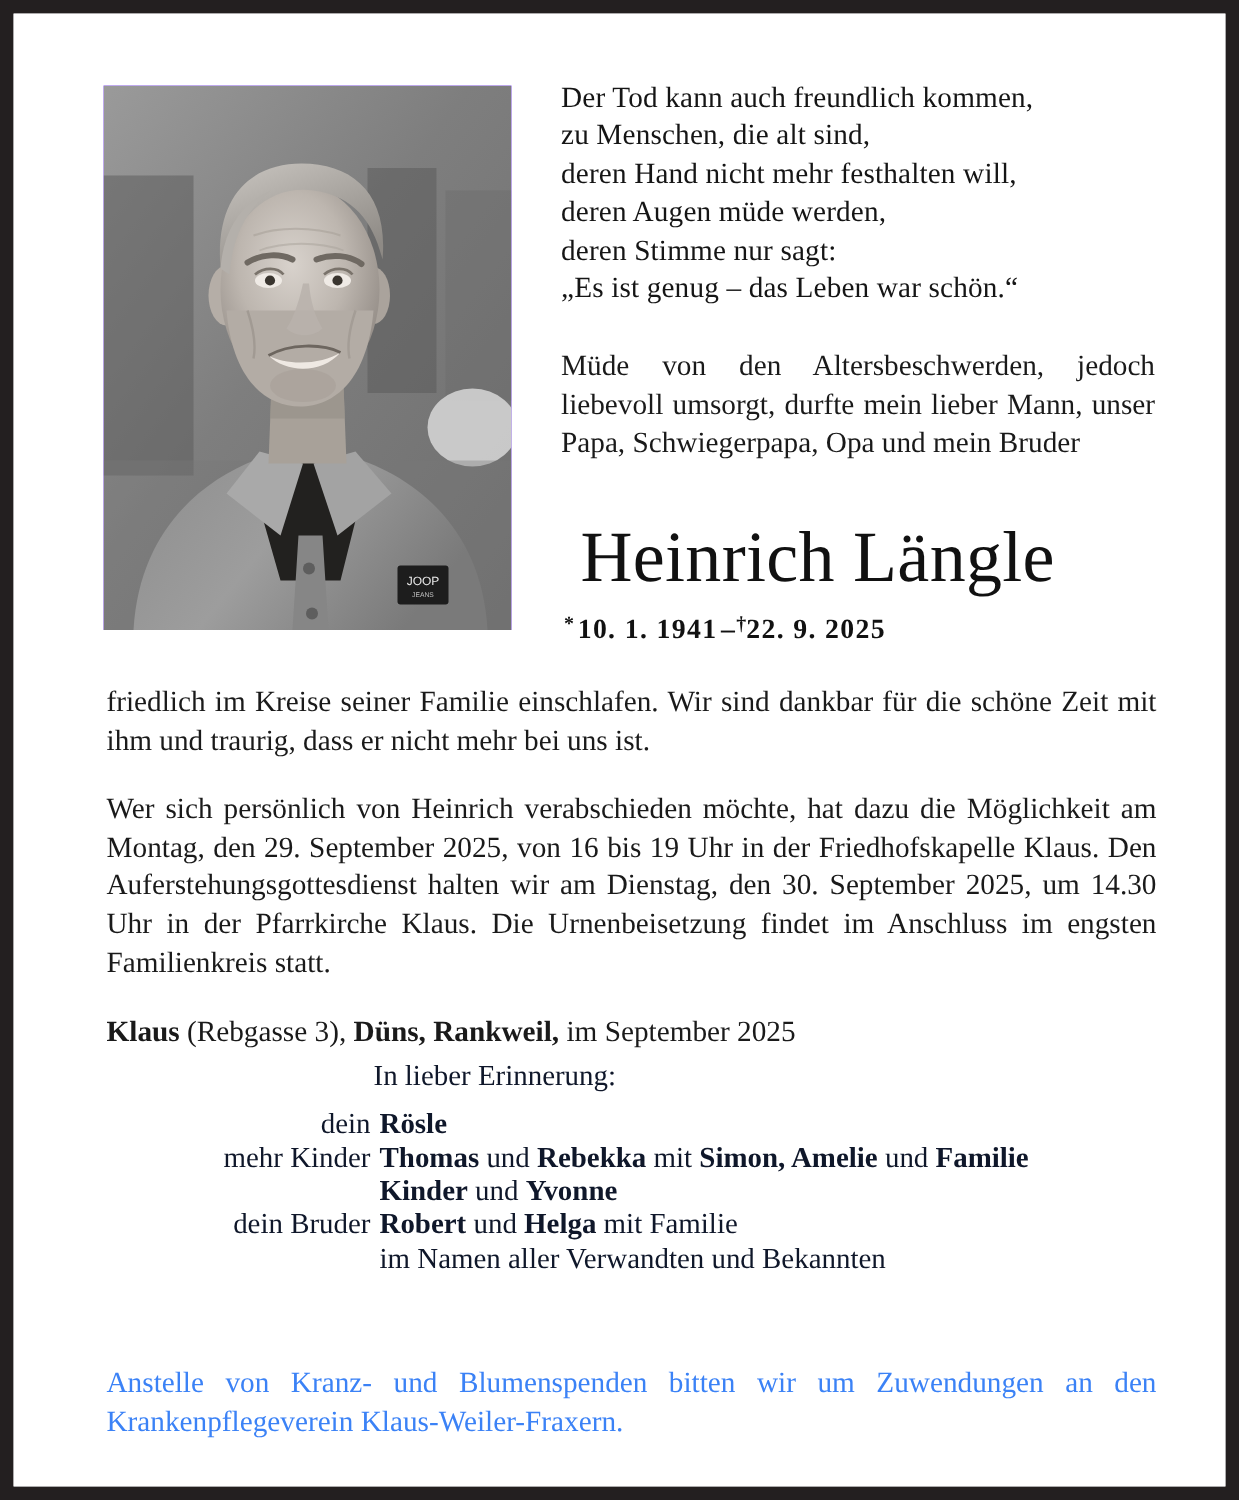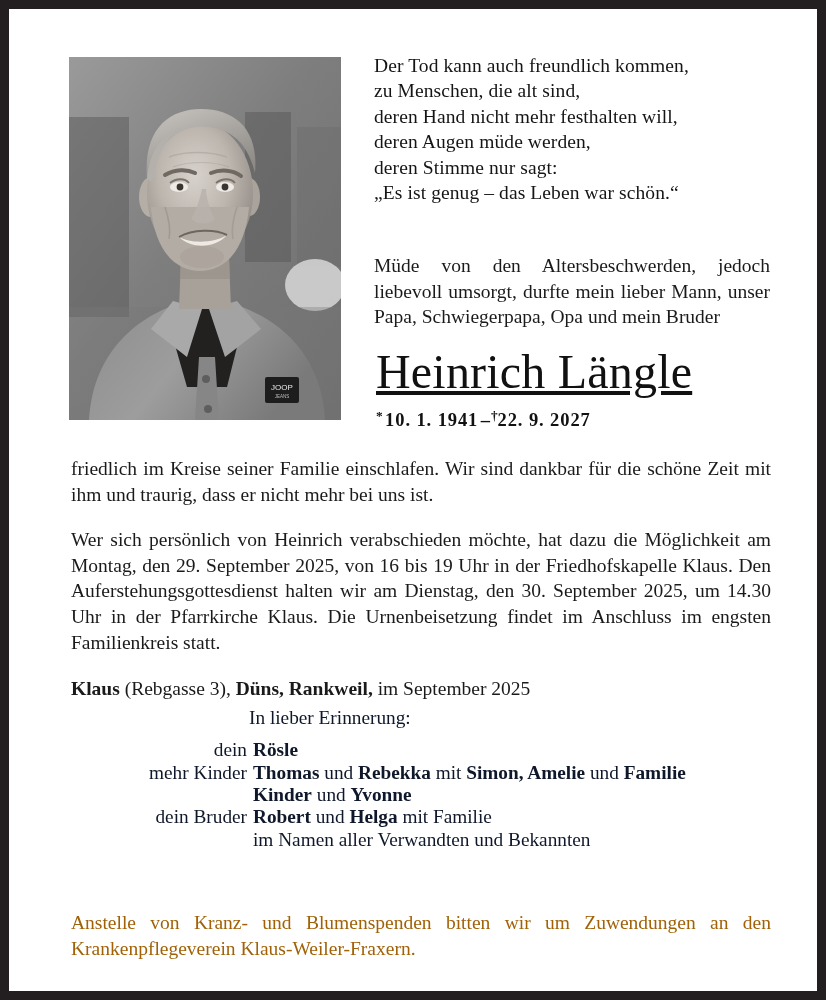--- a/index.html
+++ b/index.html
@@ -46,37 +46,36 @@
     width: 396px;
   }
   .poem {
     font-size: 19.5px;
     line-height: 25.4px;
     letter-spacing: .1px;
     color: #151515;
     white-space: pre-line;
   }
   .intro {
-    margin-top: 48px;
+    margin-top: 27px;
     font-size: 19.5px;
     line-height: 25.2px;
     text-align: justify;
     text-justify: inter-word;
     color: #1a1a1a;
   }
   .name {
     position: absolute;
-    left: 367px;
+    left: 378px;
     top: 336px;
     font-size: 48px;
     line-height: 54px;
     letter-spacing: .2px;
     color: #111111;
     white-space: nowrap;
-    text-decoration: underline;
   }
   .dates {
     position: absolute;
     left: 367px;
     top: 399px;
     font-size: 18.5px;
     font-weight: bold;
     letter-spacing: .9px;
     color: #111111;
     white-space: nowrap;
@@ -148,21 +147,21 @@
   
   .closing {
     position: absolute;
     left: 62px;
     top: 901px;
     width: 700px;
     font-size: 19.5px;
     line-height: 25.6px;
     text-align: justify;
     text-justify: inter-word;
-    color: #a16207;
+    color: #3b82f6;
   }
 </style>
 </head>
 <body>
 
 <div class="notice">
   <div class="inner">
 
     <div class="photo">
       <svg viewBox="0 0 272 363" preserveAspectRatio="xMidYMid slice">
@@ -253,21 +252,21 @@
 zu Menschen, die alt sind,
 deren Hand nicht mehr festhalten will,
 deren Augen müde werden,
 deren Stimme nur sagt:
 „Es ist genug – das Leben war schön.“</div>
       <div class="intro">Müde von den Altersbeschwerden, jedoch liebevoll umsorgt, durfte mein lieber Mann, unser Papa, Schwiegerpapa, Opa und mein Bruder</div>
     </div>
 
     <div class="name">Heinrich Längle</div>
 
-    <div class="dates"><sup>*</sup> <span>10. 1. 1941</span> <span>–</span><sup>†</sup><span>22. 9. 2027</span></div>
+    <div class="dates"><sup>*</sup> <span>10. 1. 1941</span> <span>–</span><sup>†</sup><span>22. 9. 2025</span></div>
 
     <div class="body">
       <p class="para">friedlich im Kreise seiner Familie einschlafen. Wir sind dankbar für die schöne Zeit mit ihm und traurig, dass er nicht mehr bei uns ist.</p>
       <p class="para">Wer sich persönlich von Heinrich verabschieden möchte, hat dazu die Möglichkeit am Montag, den 29. September 2025, von 16 bis 19 Uhr in der Friedhofskapelle Klaus. Den Auferstehungsgottesdienst halten wir am Dienstag, den 30. September 2025, um 14.30 Uhr in der Pfarrkirche Klaus. Die Urnenbeisetzung findet im Anschluss im engsten Familienkreis statt.</p>
       <div class="place"><b>Klaus</b><span> (Rebgasse 3), </span><b>Düns, Rankweil,</b><span> im September 2025</span></div>
     </div>
 
     <div class="family">
       <div class="fam-head">In lieber Erinnerung:</div>
       <div id="fam-rows">

